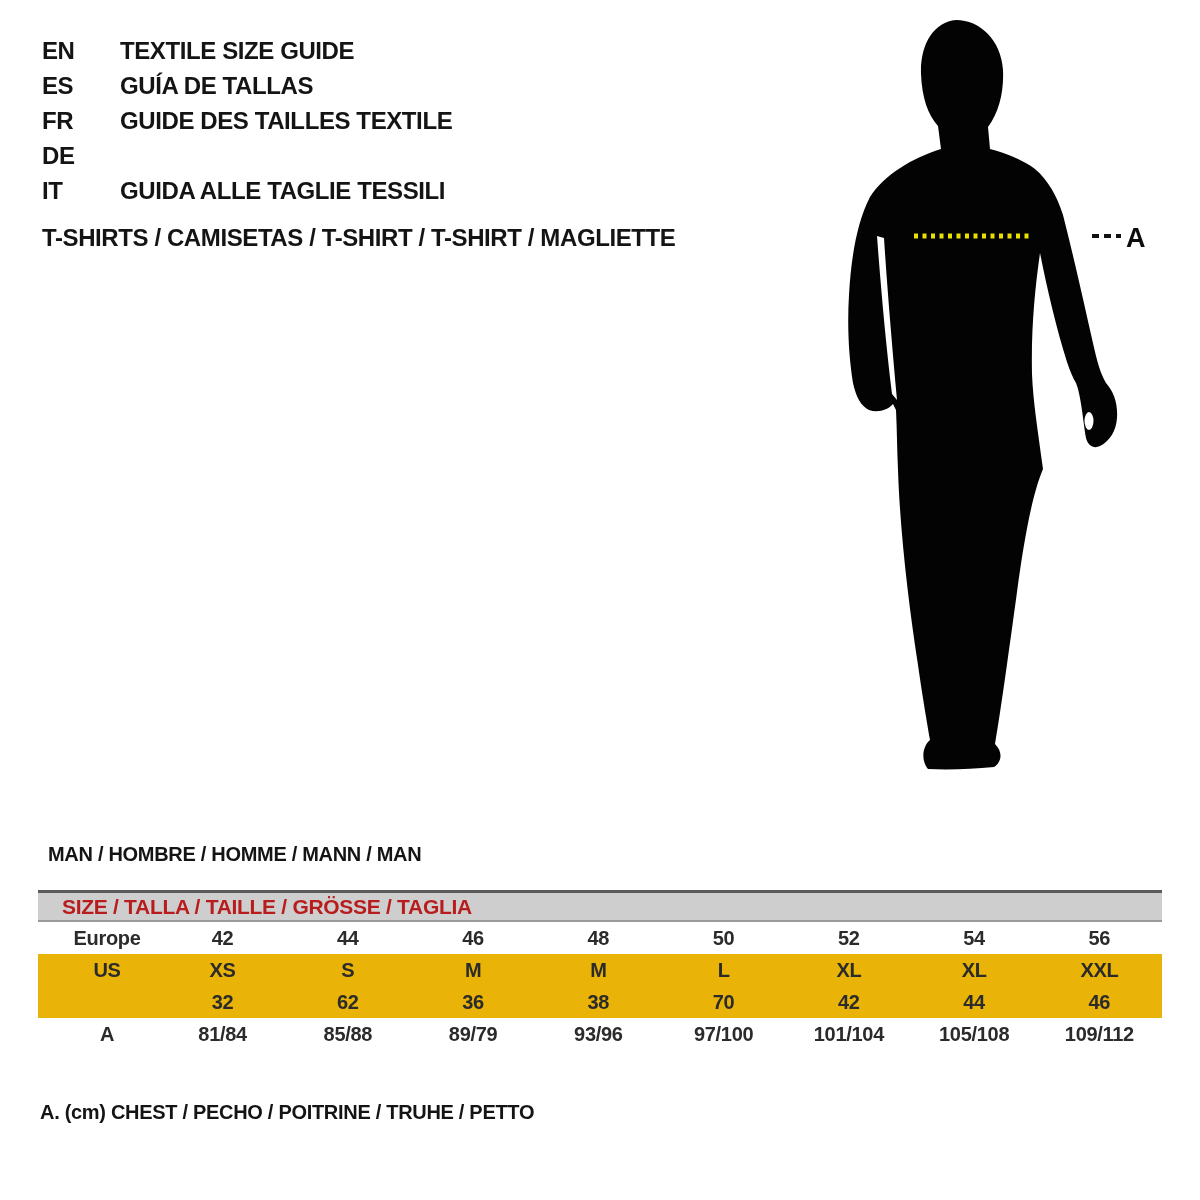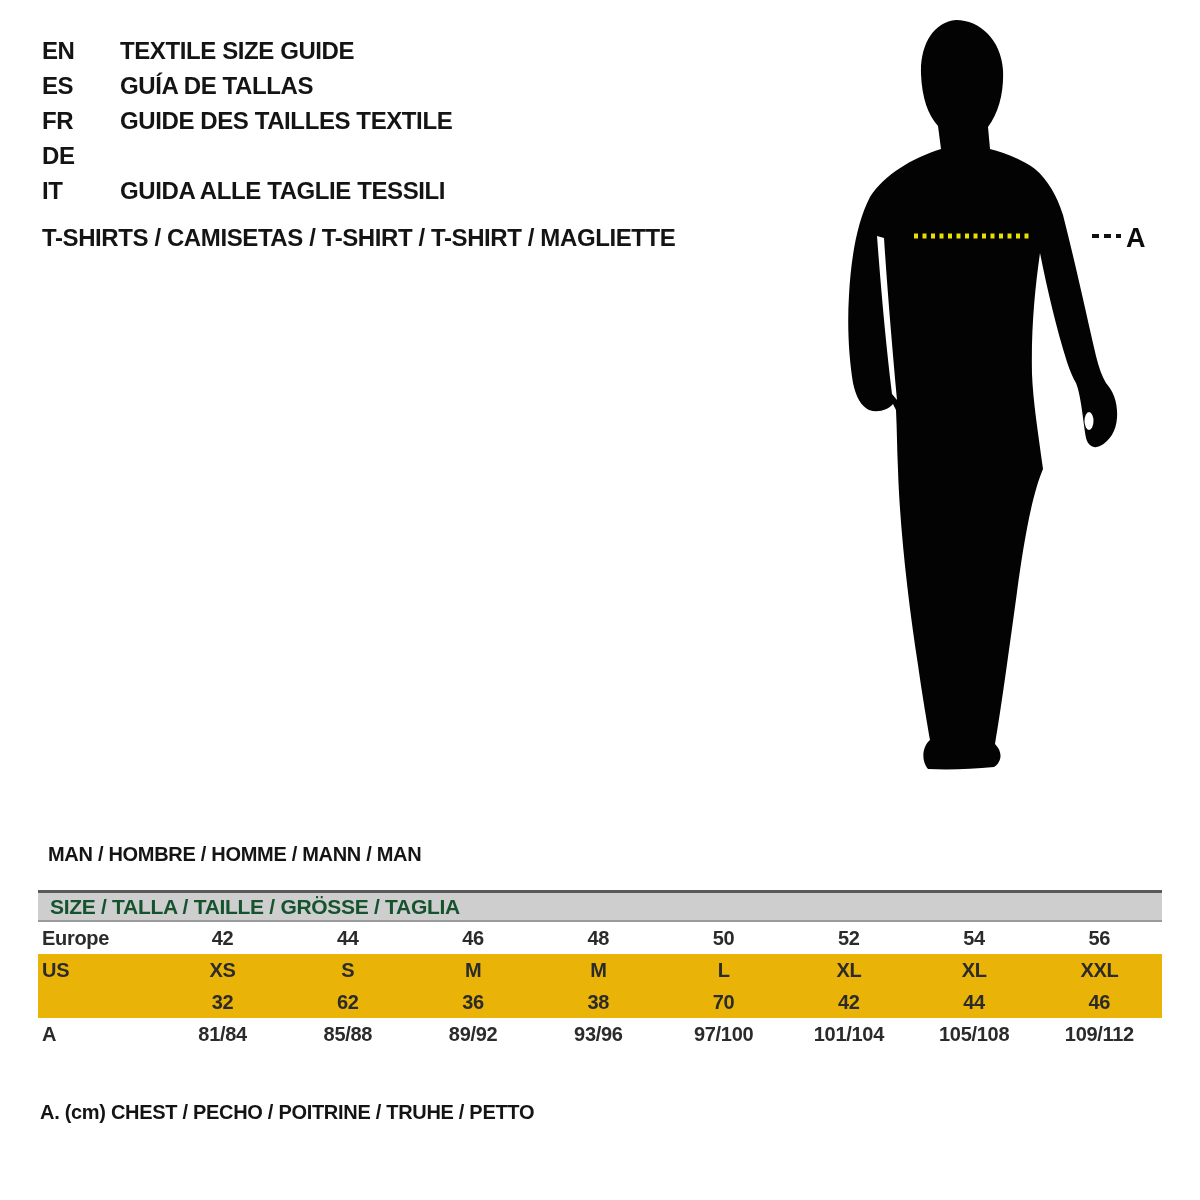--- a/index.html
+++ b/index.html
@@ -25,34 +25,34 @@
 
   
   .section-title { position:absolute; left:40px; top:843px; font-weight:bold; font-size:20px; letter-spacing:-0.3px;margin-left:8px; }
 
   
   .size-table { position:absolute; left:38px; top:890px; width:1124px; }
   .st-header {
     background:#cecece;
     border-top:3px solid #5a5a5a;
     border-bottom:2px solid #9a9a9a;
-    font-weight:bold; font-size:21px; color:#14532d;
+    font-weight:bold; font-size:21px; color:#b91c1c;
     height:27px; line-height:27px;
-    padding-left:12px; letter-spacing:-0.3px;
+    padding-left:24px; letter-spacing:-0.3px;
   }
   .st-row {
     display:grid;
     grid-template-columns:122px repeat(8, 1fr);
     align-items:center;
     height:32px;
     font-size:20px; font-weight:bold; color:#2b2b2b;
     letter-spacing:-0.3px;
   }
   .st-row.row-gray { background:#eab308; }
-  .st-label { padding-left:4px; text-align:left; }
+  .st-label { padding-left:4px; text-align:center;margin-left:12px; }
   .st-cell { text-align:center; }
 
   
   .footnote { position:absolute; left:40px; top:1101px; font-weight:bold; font-size:20px; letter-spacing:-0.3px; }
 </style>
 </head>
 <body>
 
 <div class="langs">
   <div class="lang-row">
@@ -171,21 +171,21 @@
     <div class="st-cell">70</div>
     <div class="st-cell">42</div>
     <div class="st-cell">44</div>
     <div class="st-cell">46</div>
   </div>
 
   <div class="st-row">
     <div class="st-label">A</div>
     <div class="st-cell">81/84</div>
     <div class="st-cell">85/88</div>
-    <div class="st-cell">89/92</div>
+    <div class="st-cell">89/79</div>
     <div class="st-cell">93/96</div>
     <div class="st-cell">97/100</div>
     <div class="st-cell">101/104</div>
     <div class="st-cell">105/108</div>
     <div class="st-cell">109/112</div>
   </div>
 </div>
 
 <div class="footnote">A. (cm) CHEST / PECHO / POITRINE / TRUHE / PETTO</div>
 

